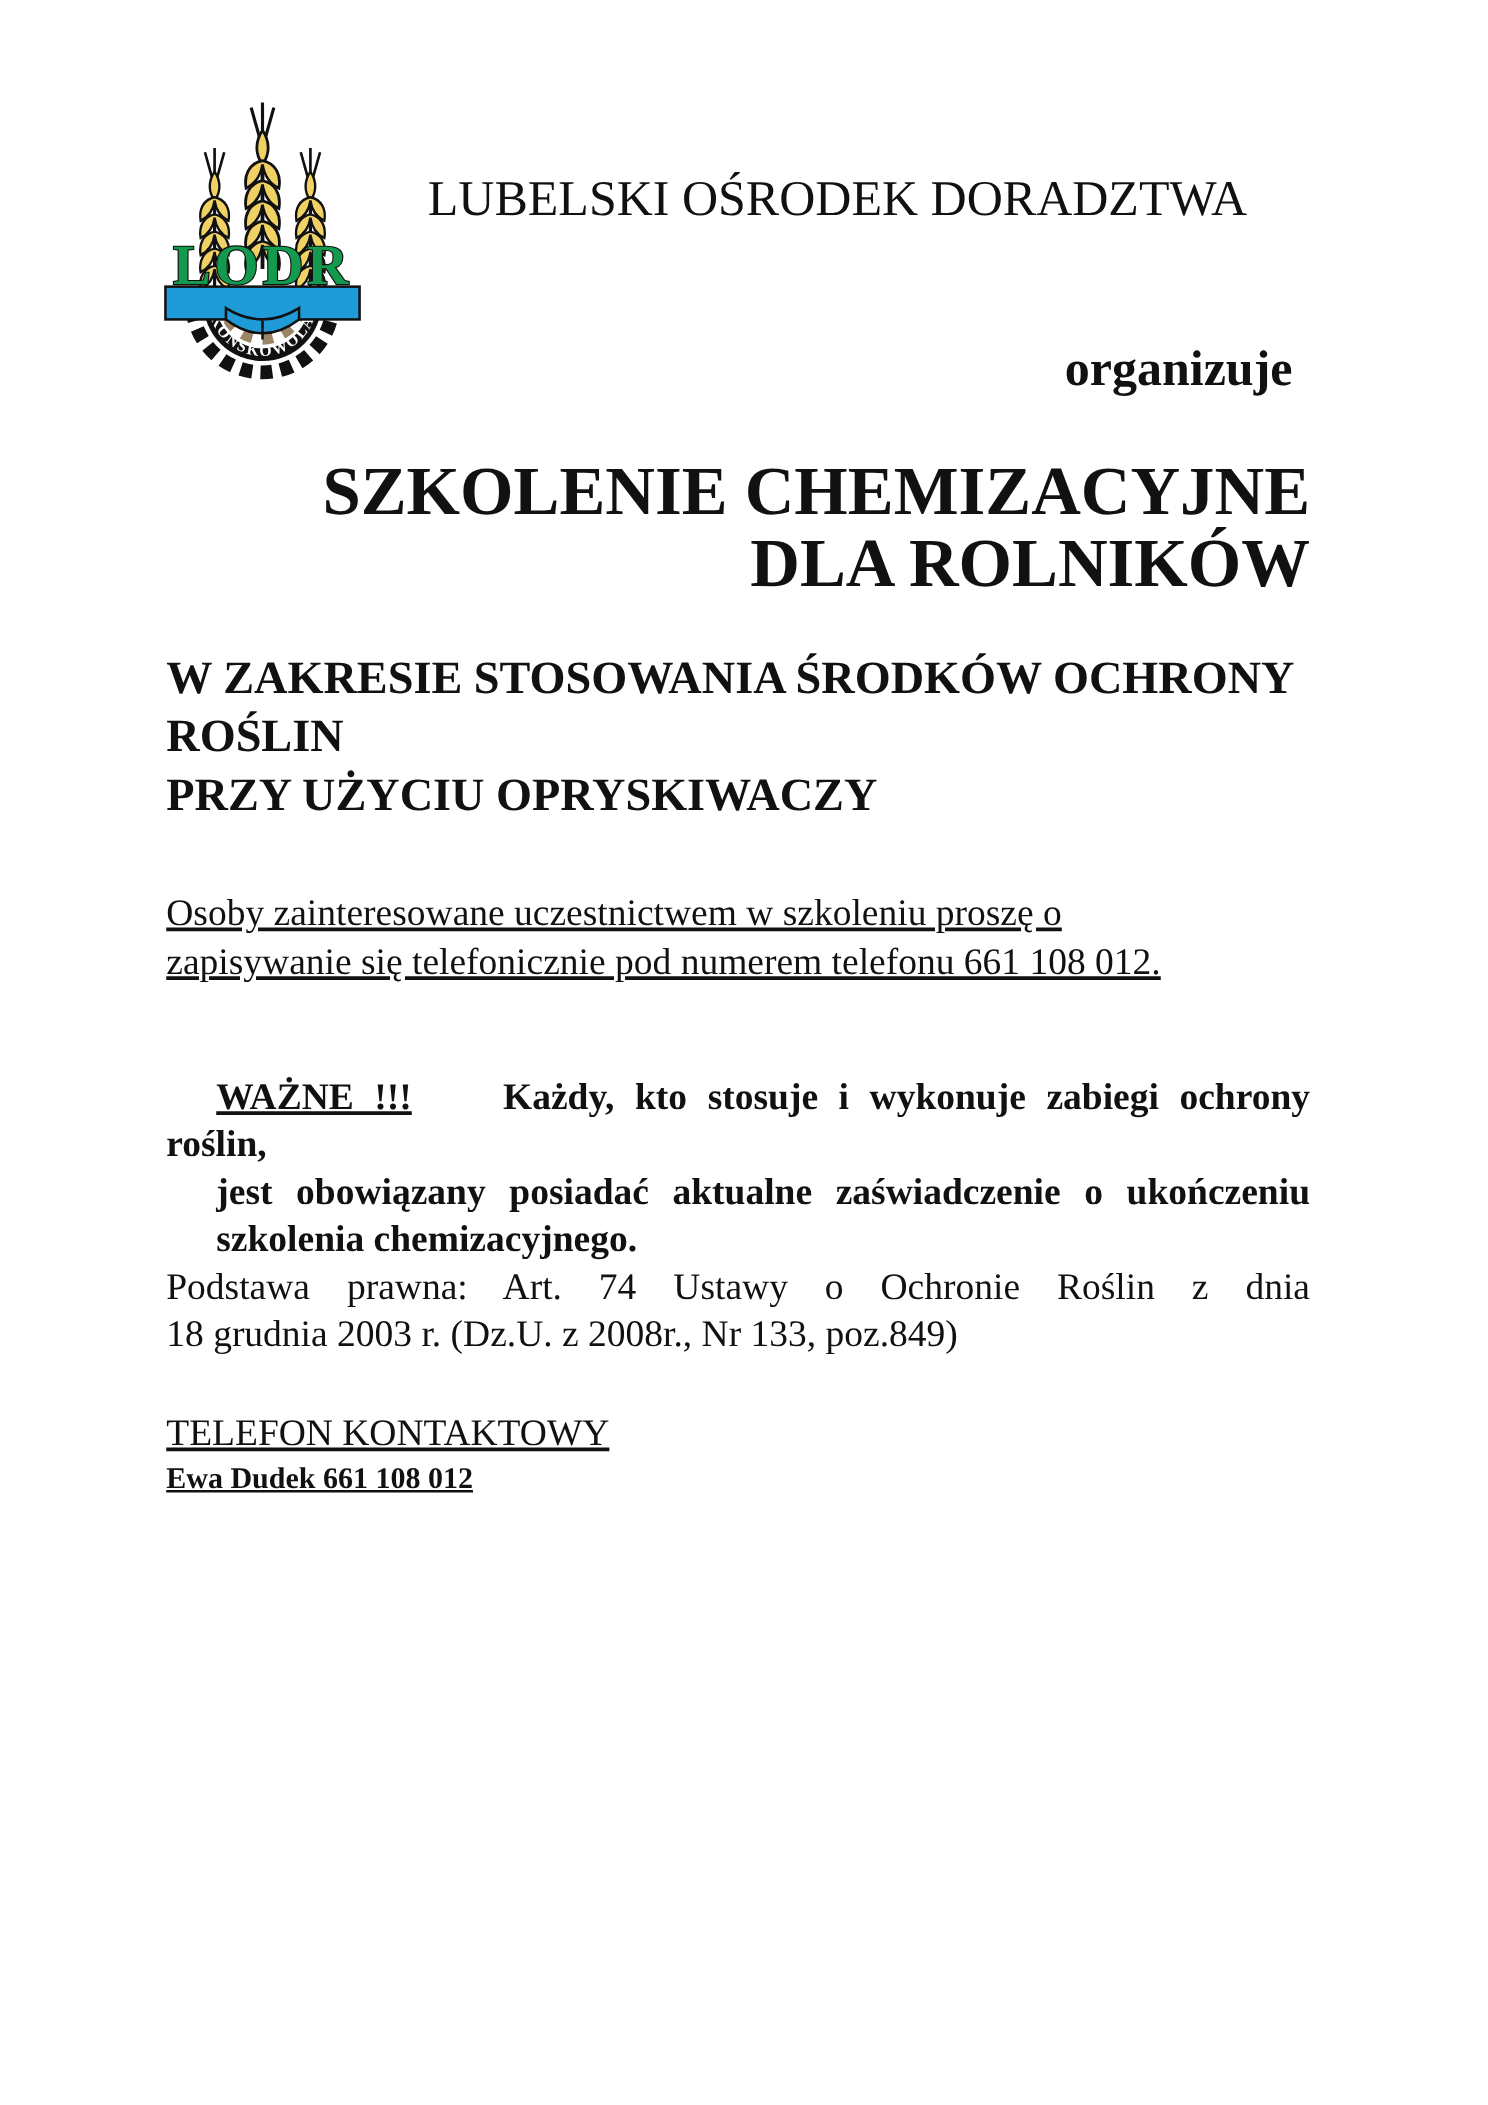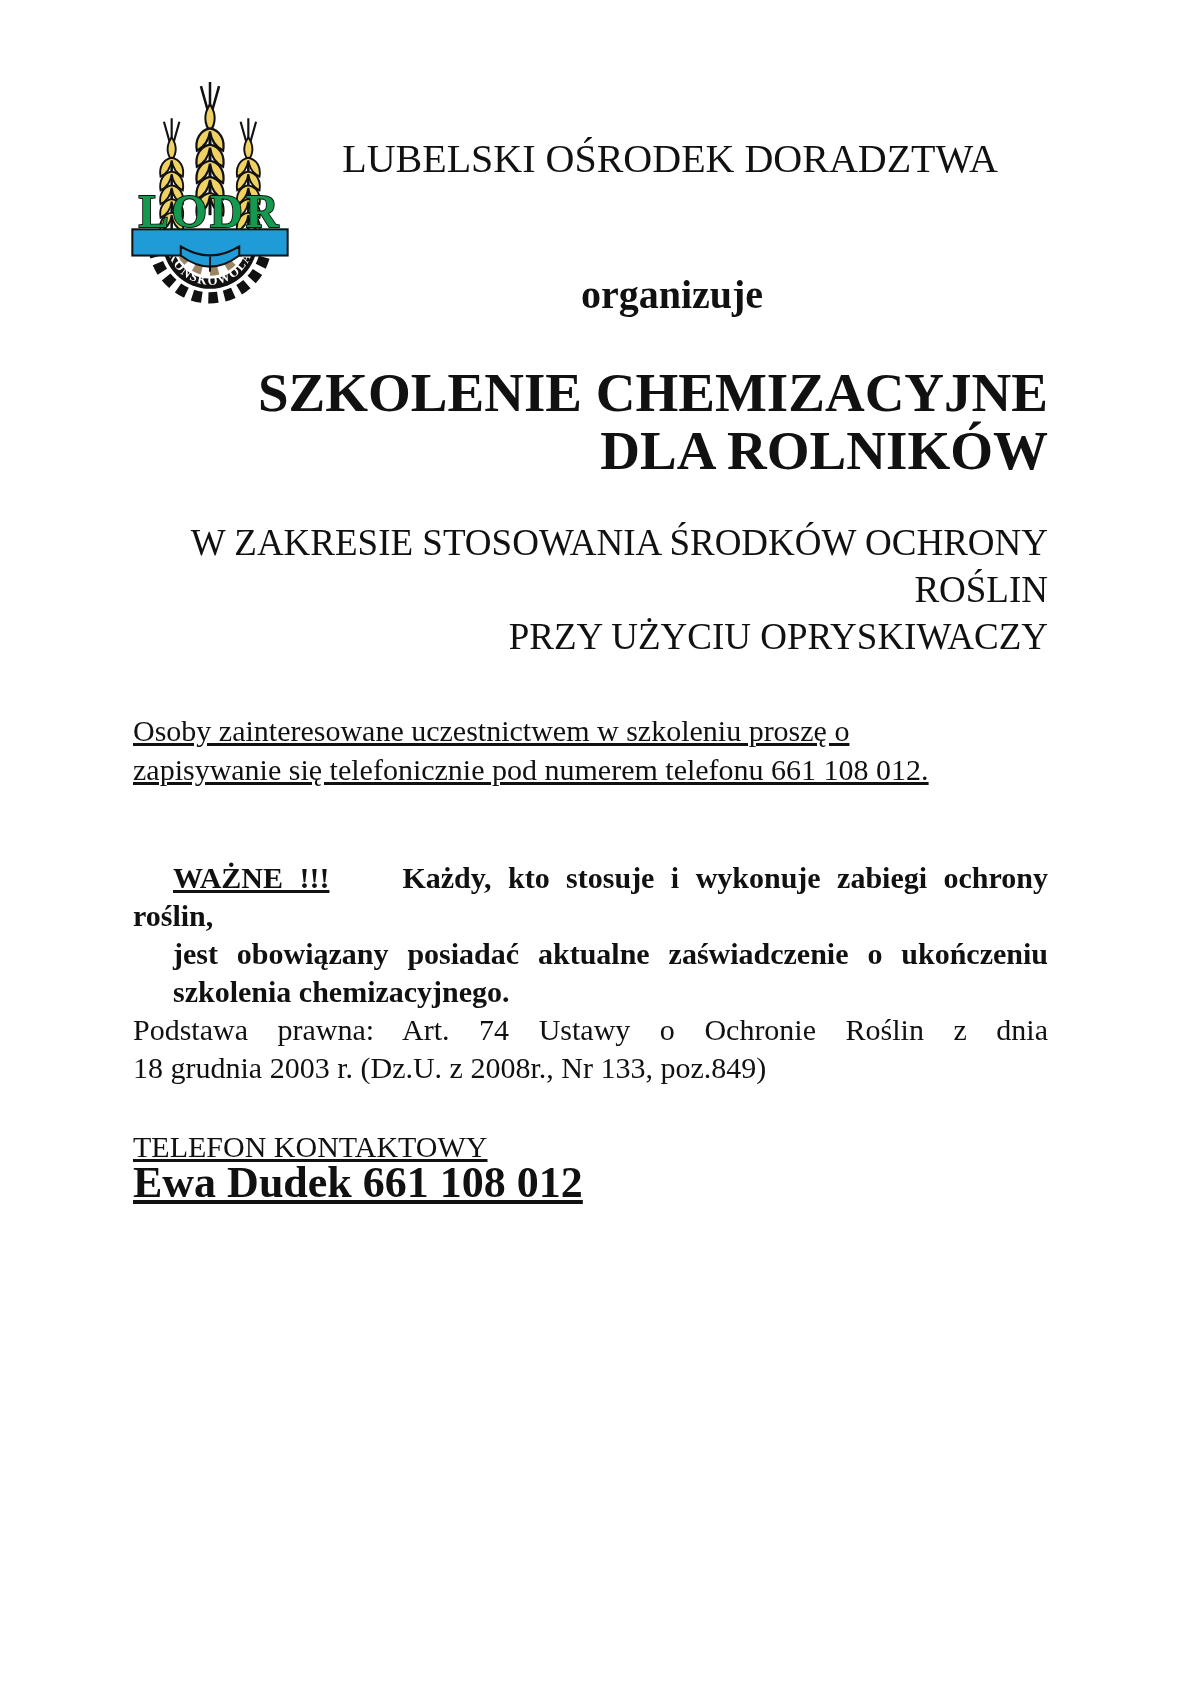--- a/index.html
+++ b/index.html
@@ -10,29 +10,29 @@
   }
   .logo { position:absolute; left:124px; top:76px; width:172px; height:234px; }
   .logo text { font-family:"Liberation Serif","DejaVu Serif",serif; }
 
   .org-header {
     position:absolute; left:308px; top:135px; width:724px;
     text-align:center; font-weight:400; font-size:40px; line-height:47px;
   }
   .organizuje {
     position:absolute; left:310px; top:272px; width:724px;
-    text-align:center; font-weight:700; font-size:40px; line-height:46px;
+    text-align:right; font-weight:700; font-size:40px; line-height:46px;
   }
   .title {
     position:absolute; left:133px; top:364px; width:915px;
     text-align:right; font-weight:700; font-size:55px; line-height:58px;
   }
   .subtitle {
     position:absolute; left:133px; top:519px; width:915px;
-    text-align:right; font-weight:400; font-size:37px; line-height:47px;
+    text-align:left; font-weight:700; font-size:37px; line-height:47px;
   }
   .signup {
     position:absolute; left:133px; top:711px;
     font-size:30px; line-height:39px;
   }
   .signup .line { text-decoration:underline; white-space:nowrap; }
 
   .warning {
     position:absolute; left:133px; top:859px; width:915px;
     font-size:30px; line-height:38px; font-weight:400;
@@ -41,21 +41,21 @@
   .b { font-weight:700;margin-left:40px; }
   .u { text-decoration:underline; }
   .warning-label { margin-right:0.55em; }
 
   .contact-heading {
     position:absolute; left:133px; top:1115px;
     font-size:30px; line-height:39px; text-decoration:underline;margin-top:12px;
   }
   .contact-person {
     position:absolute; left:133px; top:1162px;
-    font-size:44px; line-height:42px; font-weight:700; text-decoration:underline;
+    font-size:24px; line-height:42px; font-weight:700; text-decoration:underline;
   }
 </style>
 </head>
 <body>
 
 <div class="page">
 
   <svg class="logo" viewBox="0 0 170 232" aria-hidden="true">
     <defs>
       <path id="gpair" d="M0,0 C-10,2 -15,11 -13,22 C-5,18 -1,10 0,3 C1,10 5,18 13,22 C15,11 10,2 0,0 Z"></path>

